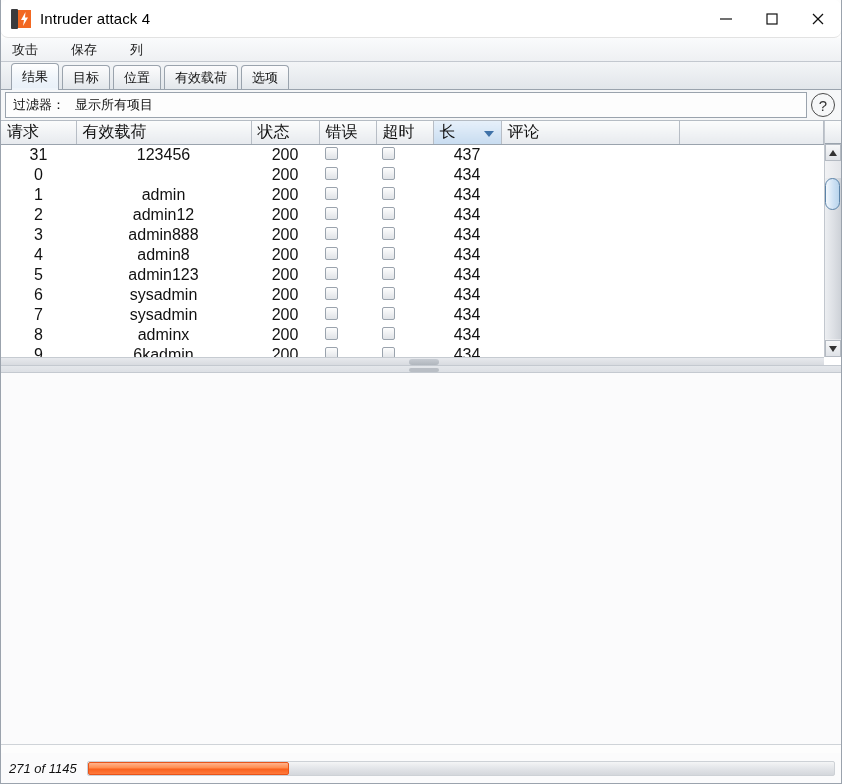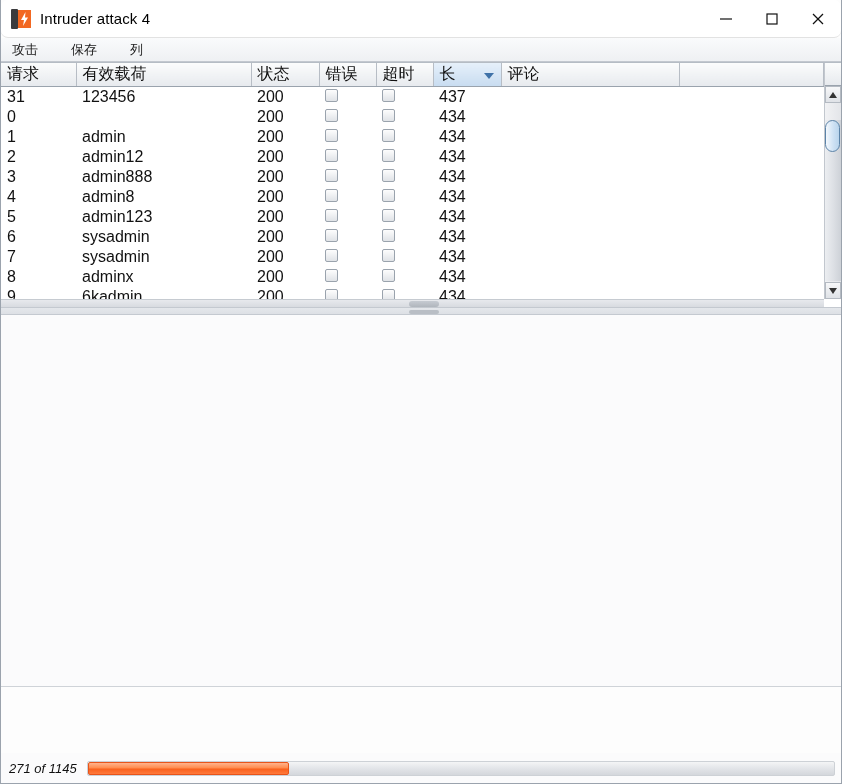--- a/index.html
+++ b/index.html
@@ -208,21 +208,21 @@
   }
   th.spacer { border-right: none; }
   table.results td {
     height: 20px;
     padding: 0 6px;
     color: #111;
     border: none;
     white-space: nowrap;
     vertical-align: middle;
   }
-  table.results td.num { text-align: left; }
+  table.results td.num { text-align: center; }
   .cbox {
     width: 13px; height: 13px;
     border: 1px solid #9aa3ad;
     border-radius: 2px;
     background: linear-gradient(to bottom, #fdfdfd 0%, #e0e3e7 100%);
     display: inline-block;
     cursor: default;
   }
 
   
@@ -396,21 +396,35 @@
       </div>
     </div>
   </div>
 
   <div class="menubar">
     <div class="menu-item">攻击</div>
     <div class="menu-item">保存</div>
     <div class="menu-item">列</div>
   </div>
 
-
+  <div class="tabstrip">
+    <div class="tab active">结果</div>
+    <div class="tab">目标</div>
+    <div class="tab">位置</div>
+    <div class="tab">有效载荷</div>
+    <div class="tab">选项</div>
+  </div>
+
+  <div class="filterrow">
+    <div class="filterbox">
+      <span class="filter-label">过滤器：</span>
+      <span>显示所有项目</span>
+    </div>
+    <div class="help-btn">?</div>
+  </div>
 
   <div class="tablepane">
     <div class="table-scrollarea">
       <table class="results">
         <colgroup id="results-colgroup">
             <col style="width: 75px;">
             <col style="width: 175px;">
             <col style="width: 68px;">
             <col style="width: 57px;">
             <col style="width: 57px;">

